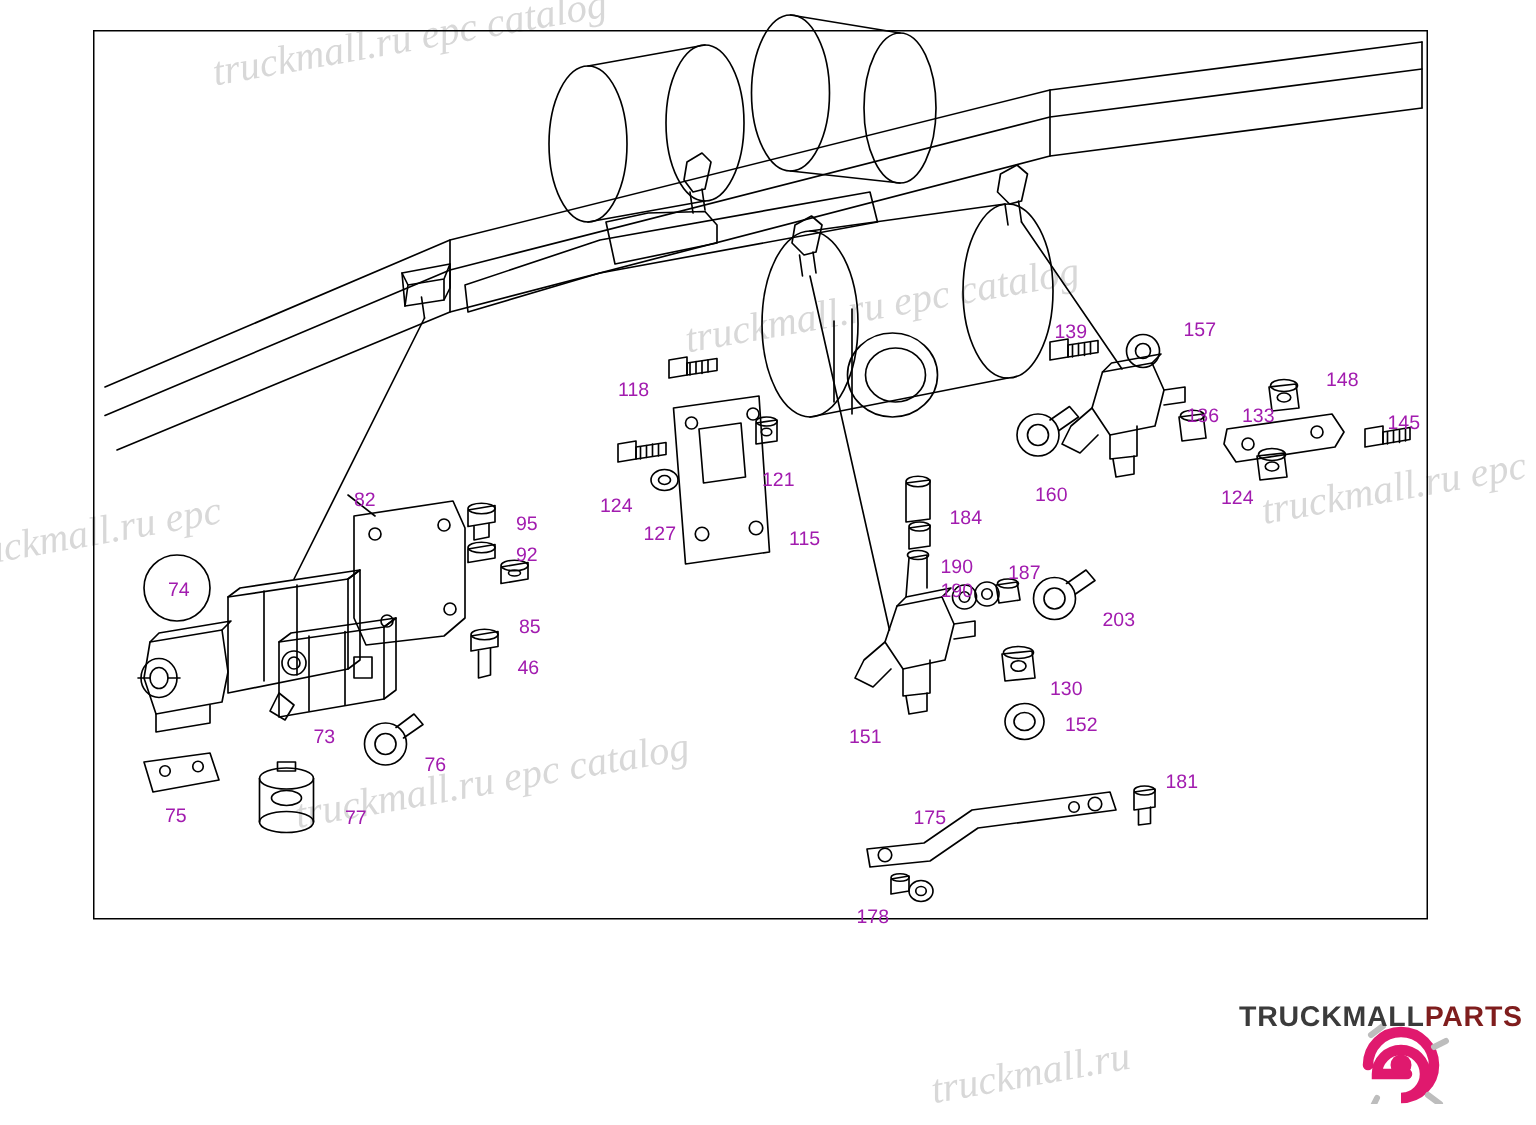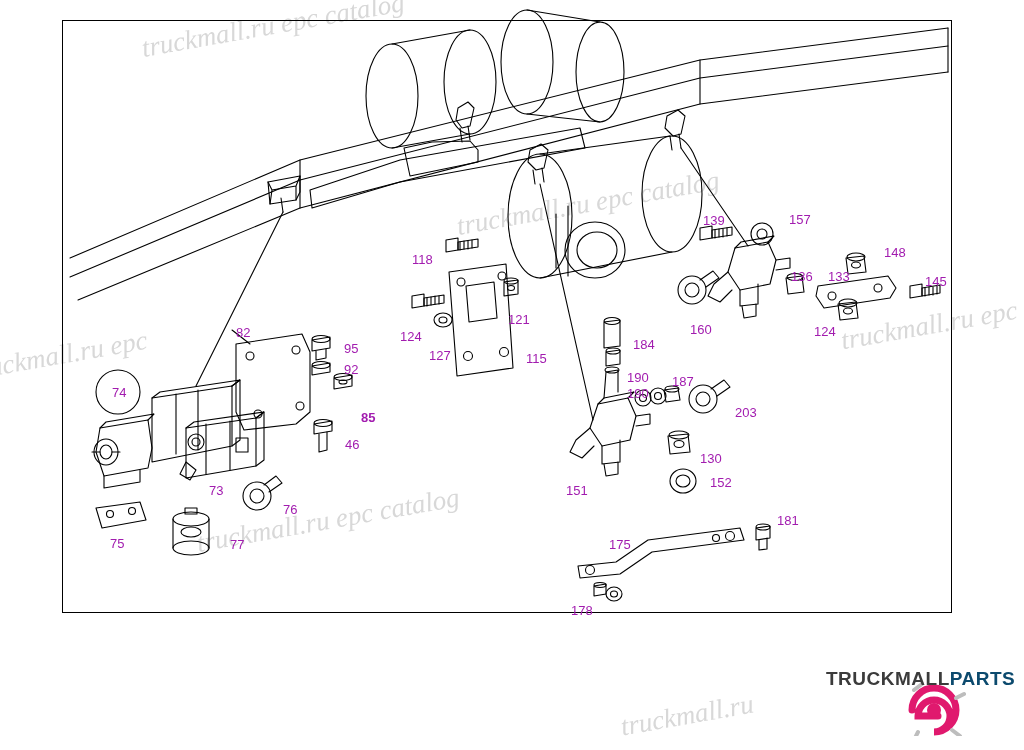--- a/index.html
+++ b/index.html
@@ -64,21 +64,21 @@
   .logo-text {
     position: absolute;
     left: 0;
     top: 6px;
     font-family: "Liberation Sans", sans-serif;
     font-size: 19px;
     letter-spacing: .5px;
     font-weight: bold;
     color: #3b3b3b;
   }
-  .logo-text .pink { color: #0c4a6e; }
+  .logo-text .pink { color: #7f1d1d; }
 </style>
 </head>
 <body>
 
 <div id="stage">
 
   <div id="watermarks">
       <div class="wm it" style="left: 140px; top: 10px; transform: rotate(-10deg);">truckmall.ru epc catalog</div>
       <div class="wm it" style="left: 455px; top: 188px; transform: rotate(-10deg);">truckmall.ru epc catalog</div>
       <div class="wm it" style="left: -30px; top: 340px; transform: rotate(-10deg);">truckmall.ru epc</div>
@@ -293,21 +293,21 @@
 
   <div id="callouts">
       <div class="callout" style="left: 112px; top: 386px;">74</div>
       <div class="callout" style="left: 110px; top: 537px;">75</div>
       <div class="callout" style="left: 209px; top: 484px;">73</div>
       <div class="callout" style="left: 283px; top: 503px;">76</div>
       <div class="callout" style="left: 230px; top: 538px;">77</div>
       <div class="callout" style="left: 236px; top: 326px;">82</div>
       <div class="callout" style="left: 344px; top: 342px;">95</div>
       <div class="callout" style="left: 344px; top: 363px;">92</div>
-      <div class="callout" style="left: 361px; top: 411px; font-weight: bold;">85</div>
+      <div class="callout" style="left: 346px; top: 411px;">85</div>
       <div class="callout" style="left: 345px; top: 438px;">46</div>
       <div class="callout" style="left: 412px; top: 253px;">118</div>
       <div class="callout" style="left: 400px; top: 330px;">124</div>
       <div class="callout" style="left: 429px; top: 349px;">127</div>
       <div class="callout" style="left: 508px; top: 313px;">121</div>
       <div class="callout" style="left: 526px; top: 352px;">115</div>
       <div class="callout" style="left: 633px; top: 338px;">184</div>
       <div class="callout" style="left: 627px; top: 371px;">190</div>
       <div class="callout" style="left: 627px; top: 387px;">190</div>
       <div class="callout" style="left: 672px; top: 375px;">187</div>

